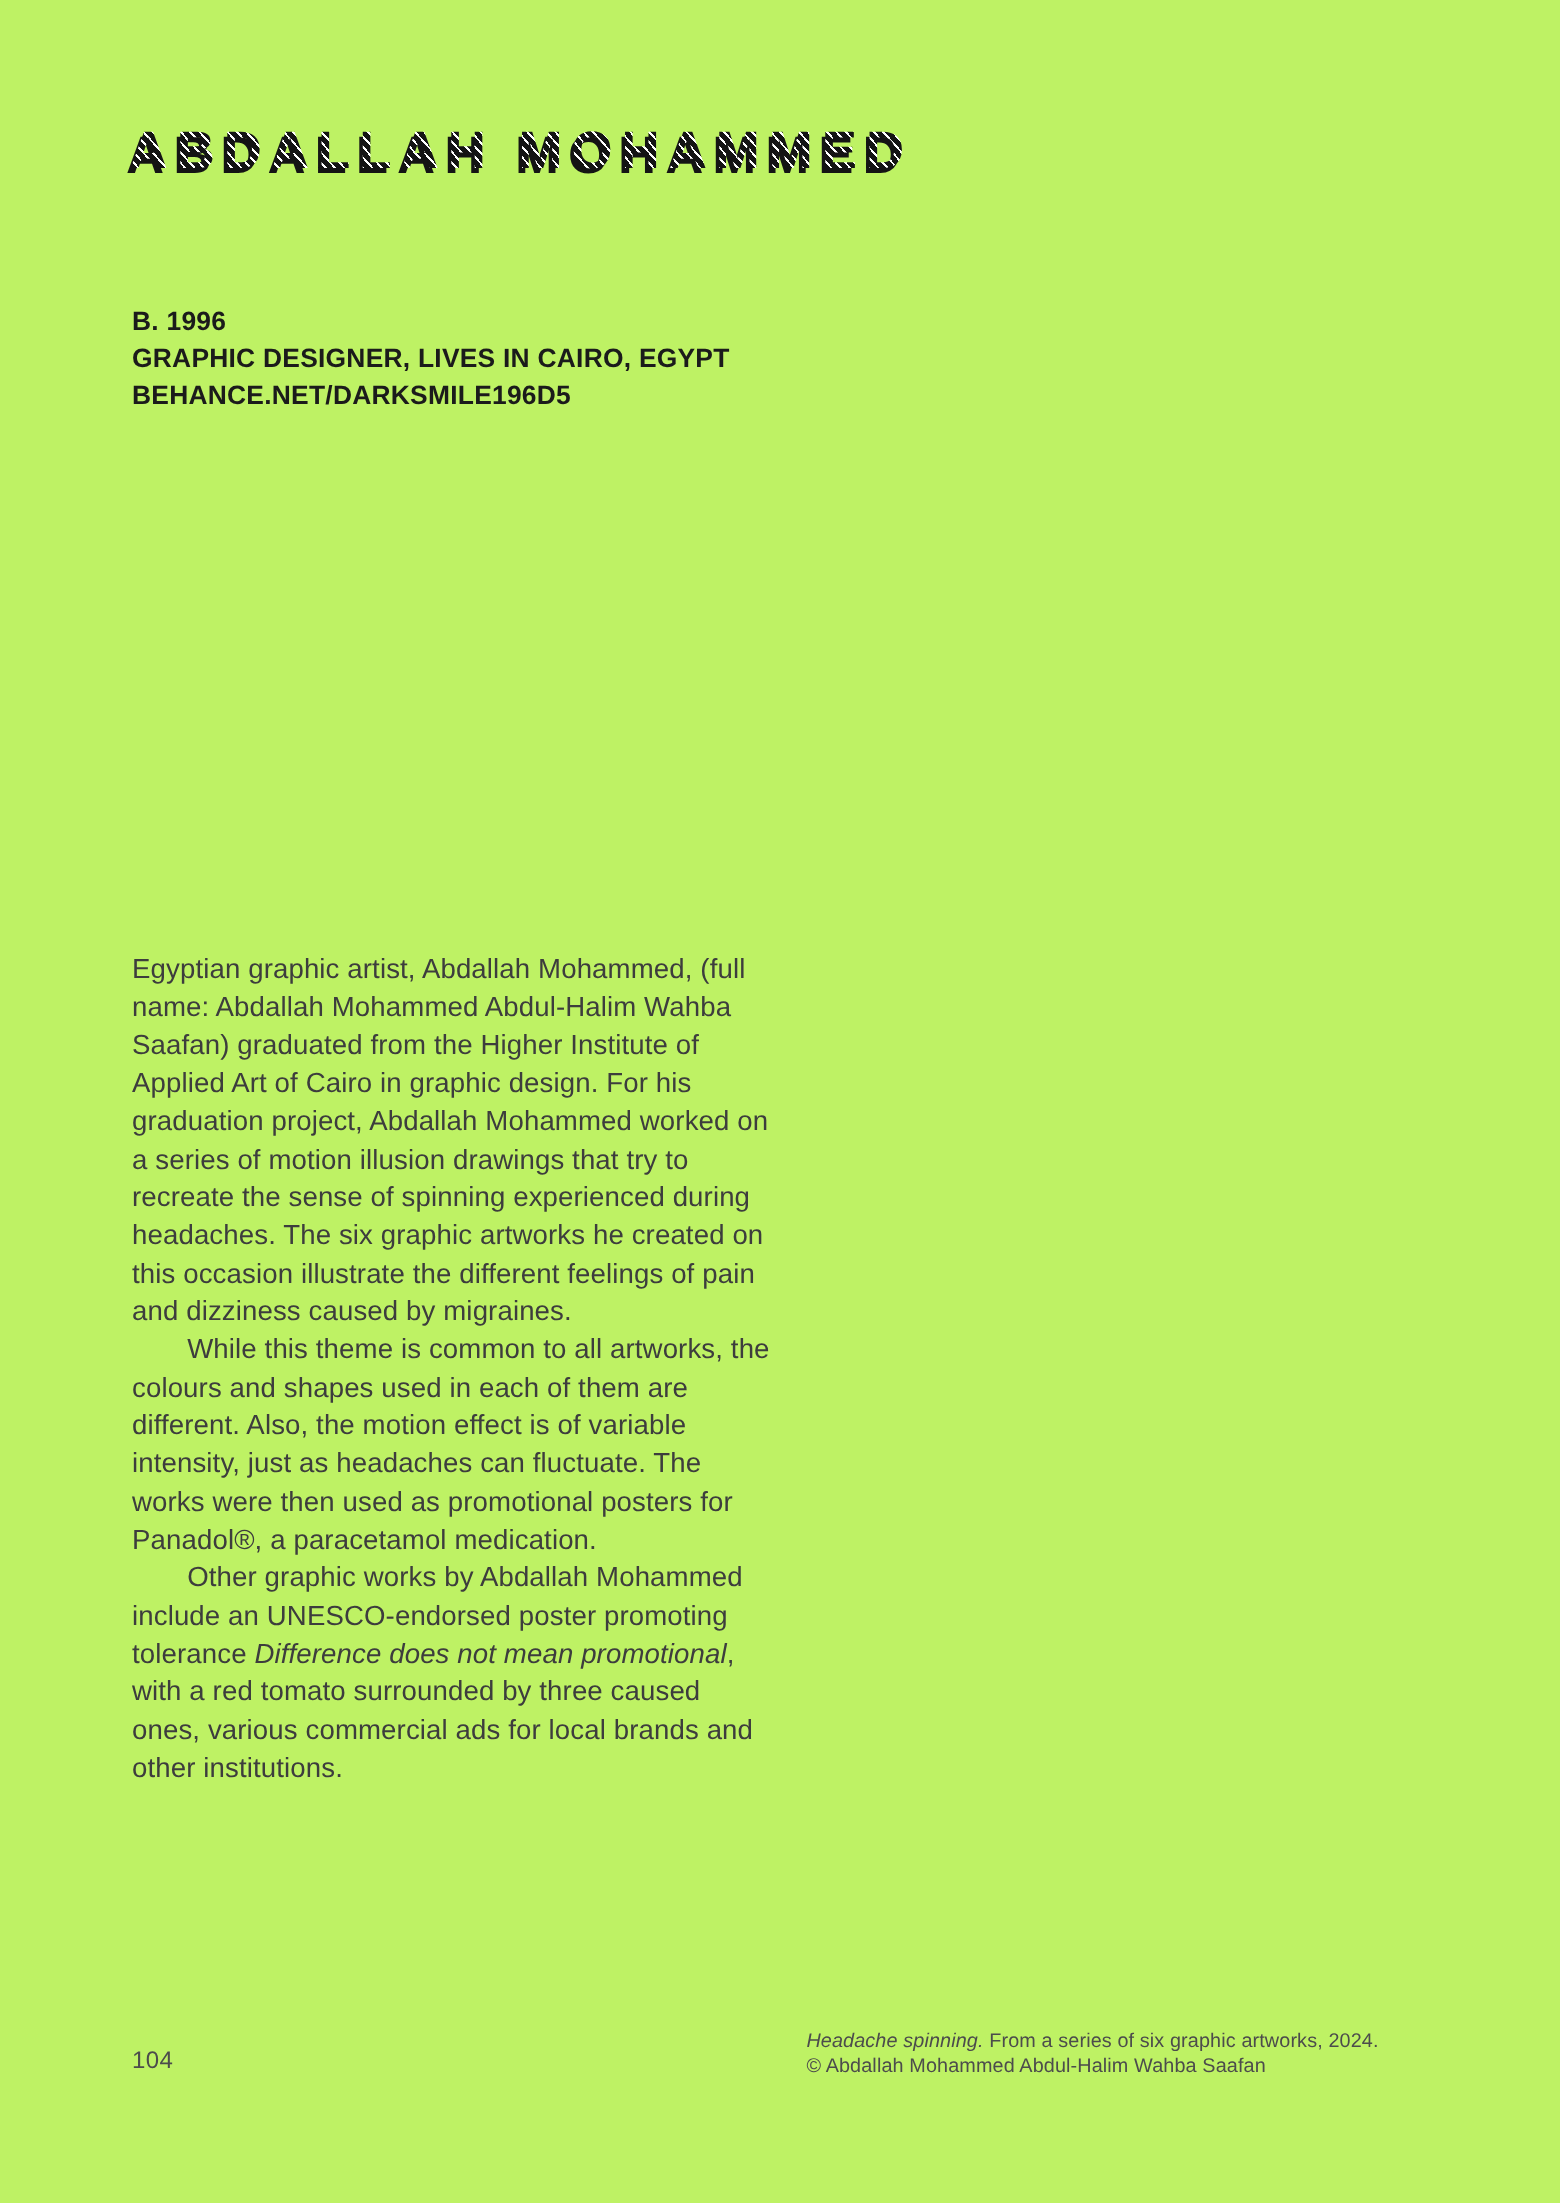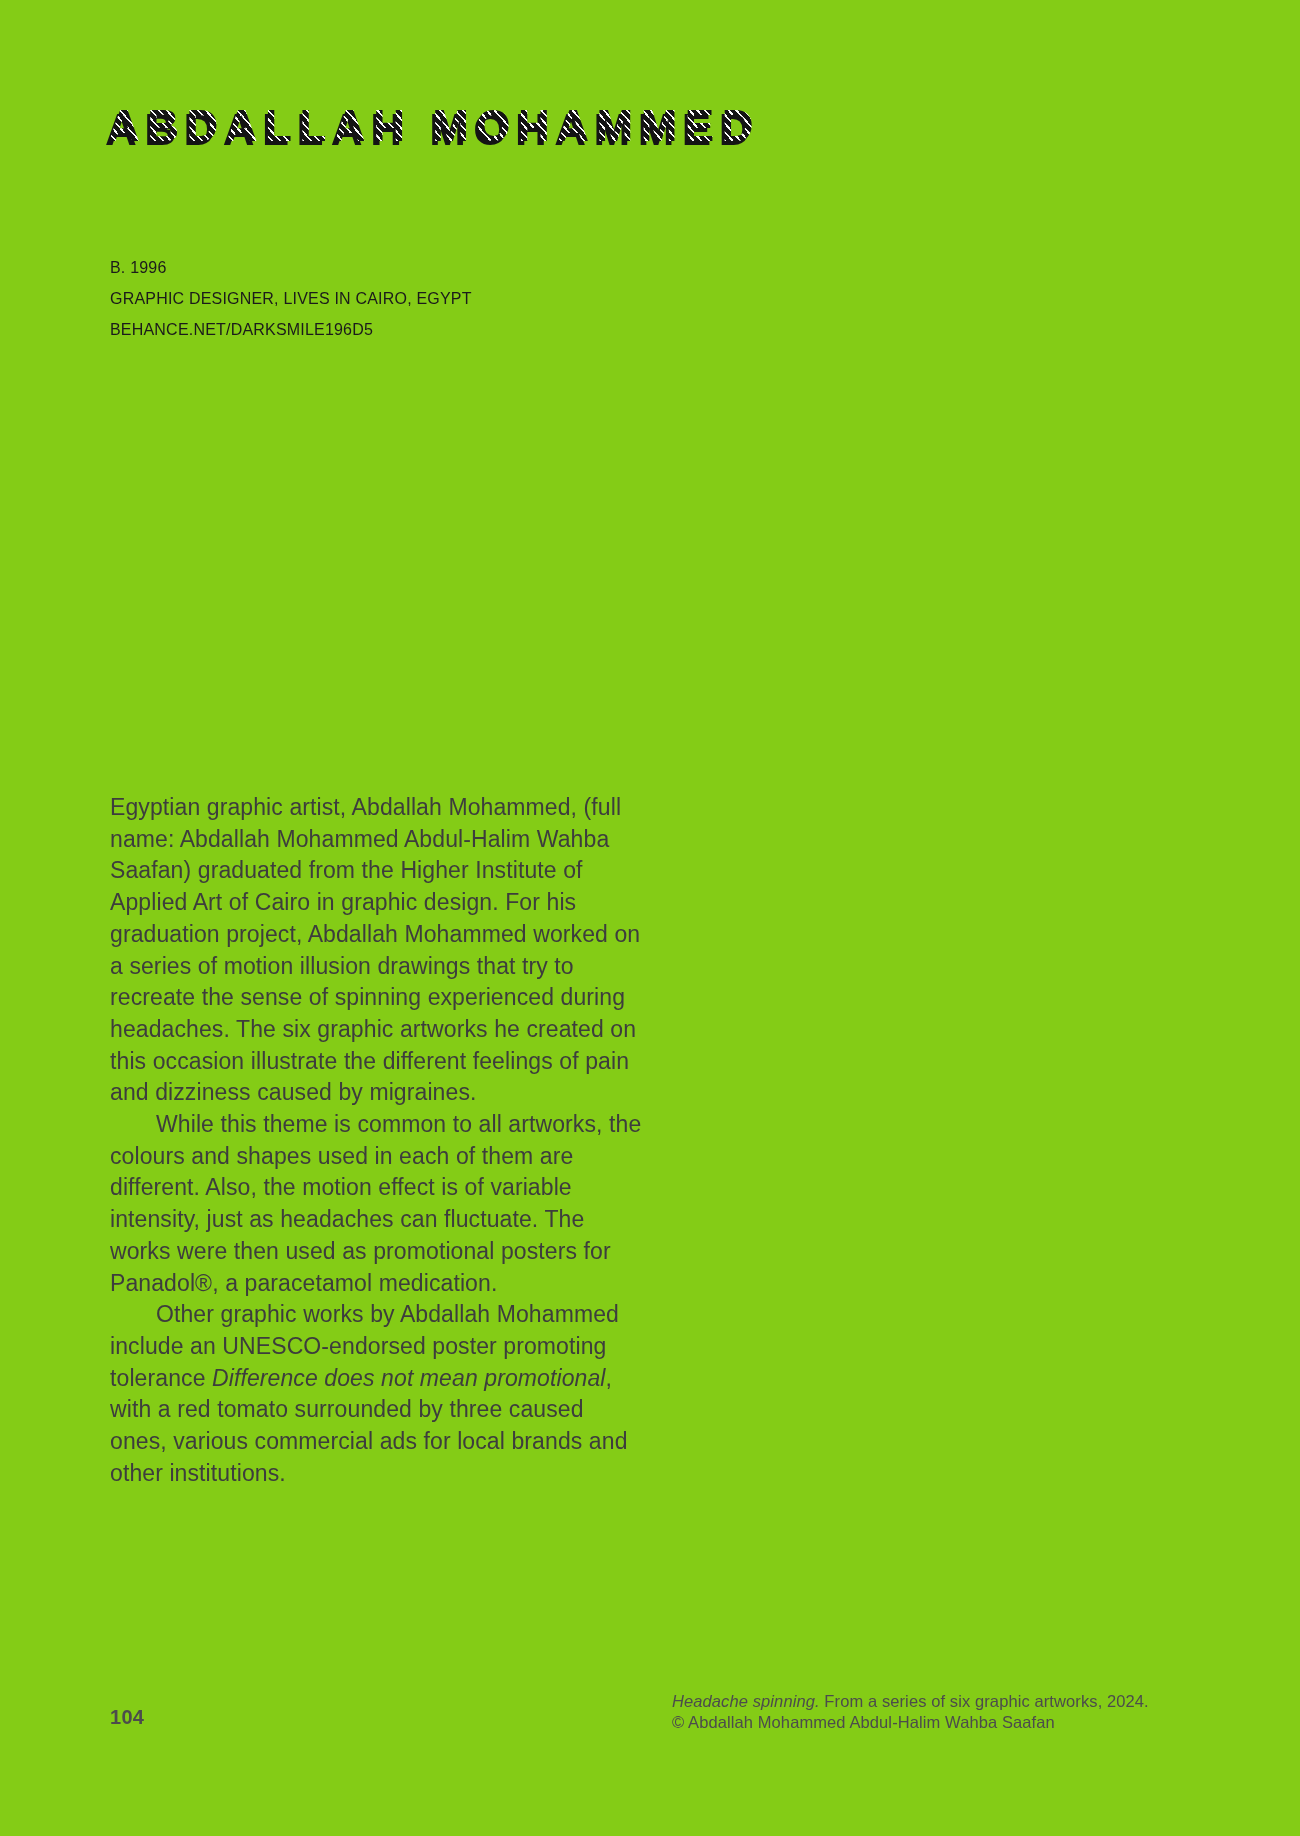--- a/index.html
+++ b/index.html
@@ -4,21 +4,21 @@
 <style>
   html, body {
     margin: 0;
     padding: 0;
     background: #ffffff;
   }
   .page {
     position: relative;
     width: 1300px;
     height: 1836px;
-    background: #84cc16;
+    background: #bef264;
     font-family: "Liberation Sans", sans-serif;
     overflow: hidden;
   }
 
   
   .title-wrap {
     position: absolute;
     left: 108px;
     top: 104px;
     height: 60px;
@@ -49,22 +49,22 @@
     background-clip: text;
     -webkit-text-fill-color: transparent;
   }
 
   
   .bio {
     position: absolute;
     left: 110px;
     top: 252px;
     color: #1b1b1b;
-    font-size: 16px;
-    font-weight: 400;
+    font-size: 22px;
+    font-weight: 700;
     line-height: 31px;
     letter-spacing: 0.2px;
   }
 
   
   .body-col {
     position: absolute;
     left: 110px;
     top: 792px;
     width: 532px;
@@ -84,21 +84,21 @@
     font-style: italic;
   }
 
   
   .pagenum {
     position: absolute;
     left: 110px;
     top: 1706px;
     color: #4c4c4c;
     font-size: 20px;
-    font-weight: 700;
+    font-weight: 400;
     letter-spacing: 0.3px;
   }
   .caption {
     position: absolute;
     left: 672px;
     top: 1691px;
     width: 490px;
     color: #4c4c4c;
     font-size: 16.5px;
     font-weight: 400;

